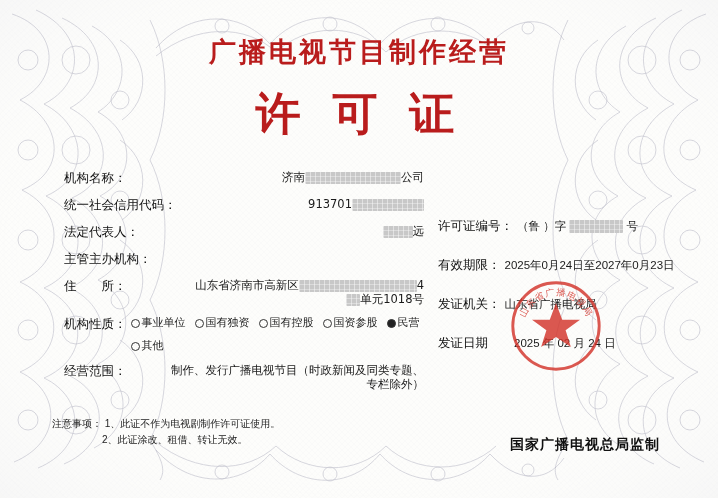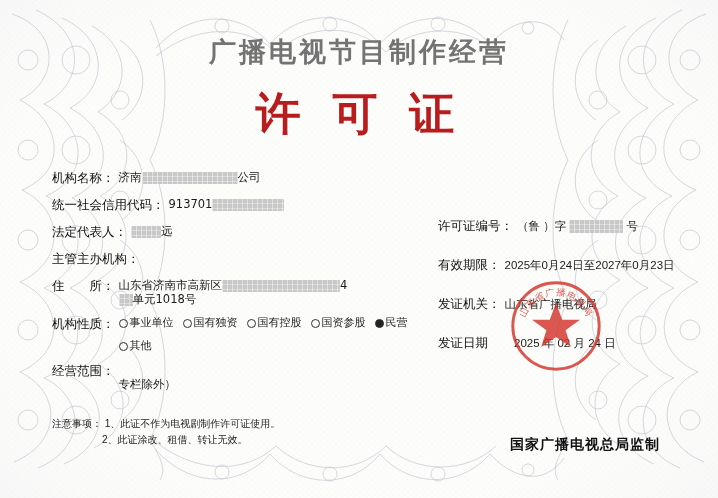--- a/index.html
+++ b/index.html
@@ -46,44 +46,45 @@
     top: 34px;
     left: 0;
     width: 718px;
     text-align: center;
   }
   .title-line1 {
     font-family: "DejaVu Serif", "Liberation Serif", serif;
     font-size: 27px;
     font-weight: bold;
     letter-spacing: 3px;
-    color: #737373;
+    color: #b91c1c;
   }
   .title-line2 {
     font-family: "DejaVu Serif", "Liberation Serif", serif;
     font-size: 45px;
     font-weight: bold;
     letter-spacing: 8px;
     color: #b91c1c;
     margin-top: 14px;
   }
 
   
   .fields {
     position: absolute;
     top: 170px;
     left: 0;
     width: 718px;
     height: 230px;
   }
   .col-left {
     position: absolute;
-    left: 52px;
+    left: 64px;
     top: 0;
     width: 360px;
+    text-align: right;
   }
   .col-right {
     position: absolute;
     left: 438px;
     top: 48px;
     width: 250px;
   }
 
   .field {
     display: flex;
@@ -360,21 +361,21 @@
                 <span class="circ"></span>
                 <span>其他</span>
               </span>
           </span>
         </span>
       </div>
 
       <div class="field">
         <span class="lbl">经营范围：</span>
         <span class="val val-2line">
-          <br>
+          <span>制作、发行广播电视节目（时政新闻及同类专题、</span><br>
           <span>专栏除外）</span>
         </span>
       </div>
     </div>
 
     <div class="col-right">
 
       <div class="rfield">
         <span class="rlbl">许可证编号：</span>
         <span class="rval">

